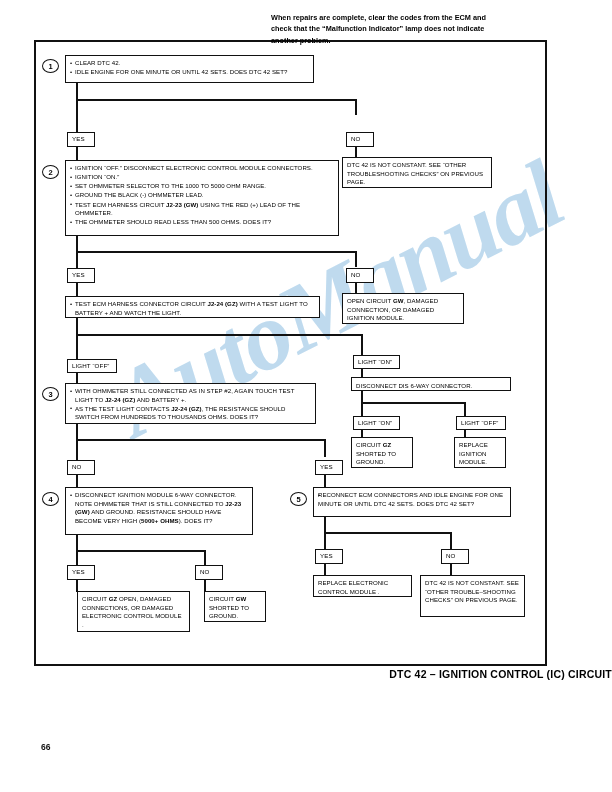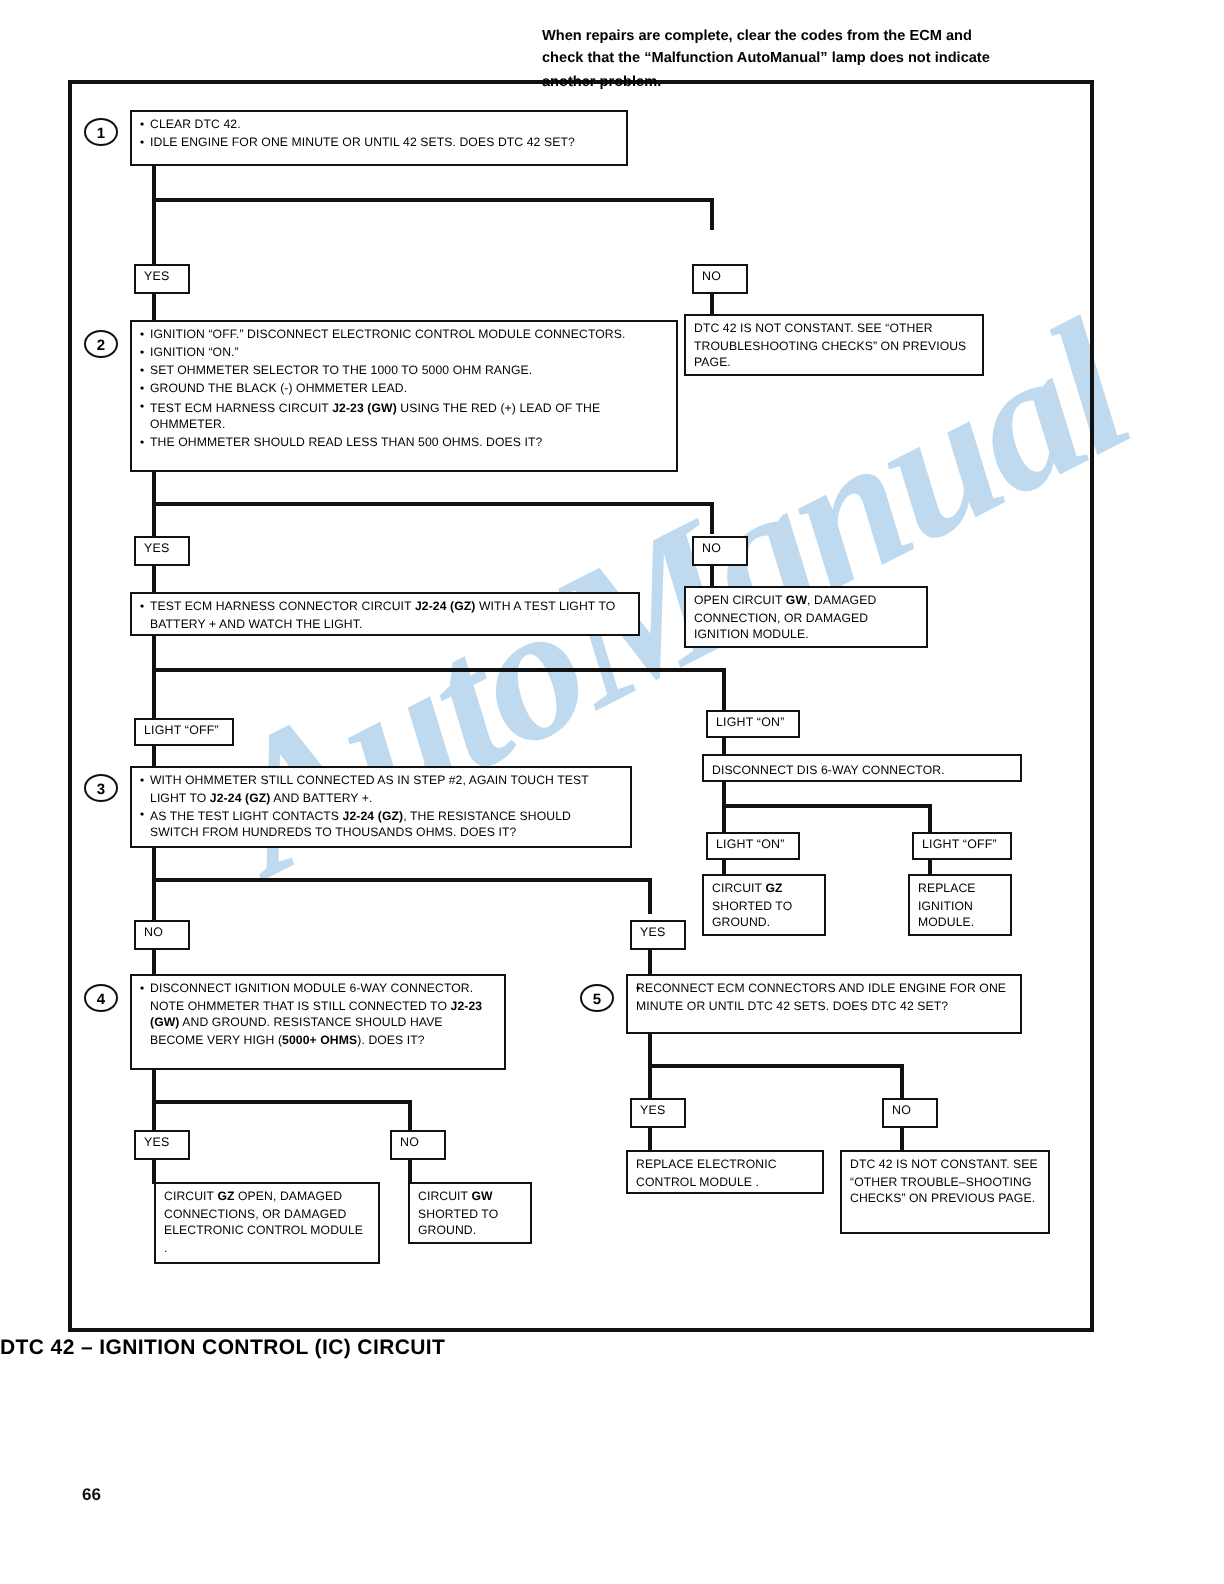--- a/index.html
+++ b/index.html
@@ -138,21 +138,21 @@
   }
   .ln.v { width: 2.2px; }
   .ln.h { height: 2.2px; }
 
   
   #fig-title {
     position: absolute;
     left: 0;
     top: 668px;
     width: 612px;
-    text-align: left;
+    text-align: right;
     font-size: 10.5px;
     font-weight: bold;
     letter-spacing: 0.2px;
     color: #000;
     z-index: 30;
   }
 
   
   #callout {
     position: absolute;
@@ -179,21 +179,21 @@
 </style>
 </head>
 <body>
 
 <div id="page">
 
   <div id="watermark">
     <span>AutoManual</span>
   </div>
 
-  <div id="callout">When repairs are complete, clear the codes from the ECM and check that the “Malfunction AutoManual” lamp does not indicate another problem.</div>
+  <div id="callout">When repairs are complete, clear the codes from the ECM and check that the “Malfunction Indicator” lamp does not indicate another problem.</div>
 
   <div id="frame">
     <div class="layer">
 
       <div class="stepnum" style="left:6px; top:17px;">1</div>
       <div class="box" style="left:29px; top:13px; width:249px; height:28px;">
         <ul>
           <li>CLEAR DTC 42.</li>
           <li>IDLE ENGINE FOR ONE MINUTE OR UNTIL 42 SETS. DOES DTC 42 SET?</li>
         </ul>

